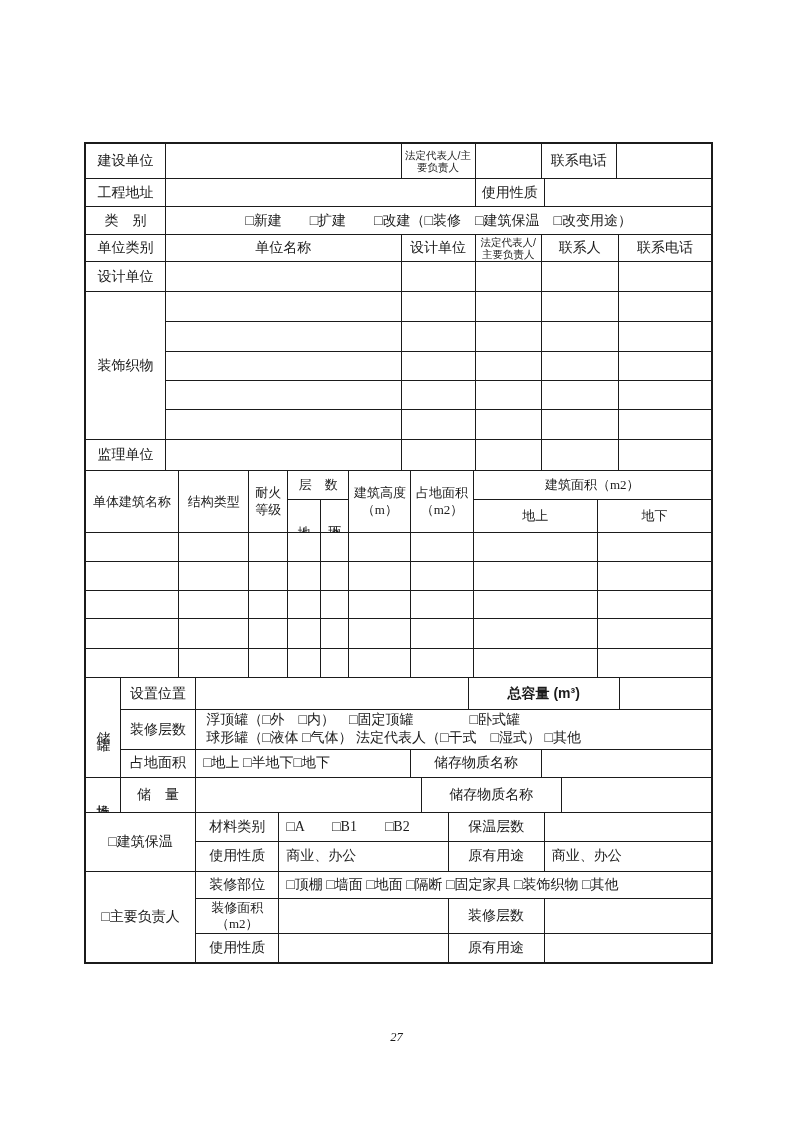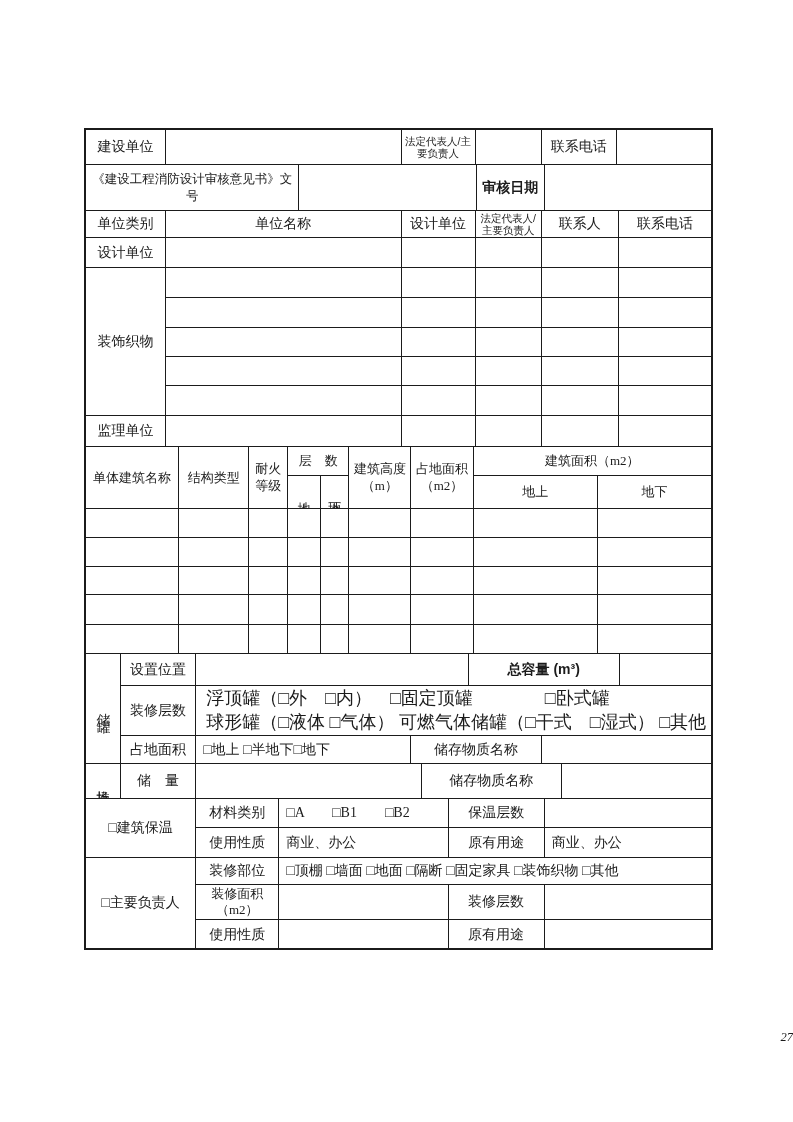--- a/index.html
+++ b/index.html
@@ -1,29 +1,29 @@
 <!DOCTYPE html>
 <html><head>
 <meta charset="utf-8">
 <style>
   html,body{margin:0;padding:0;background:#ffffff;}
   body{width:793px;height:1122px;position:relative;font-family:"Liberation Serif",serif;color:#1b1b1b;}
-  .form{position:absolute;left:84px;top:128px;width:627px;border:1px solid #1b1b1b;}
+  .form{position:absolute;left:84px;top:142px;width:627px;border:1px solid #1b1b1b;}
   table{border-collapse:collapse;table-layout:fixed;width:627px;}
   table+table{margin-top:-1px;}
   td{border:1px solid #1b1b1b;padding:1px 3px;font-size:14px;text-align:center;vertical-align:middle;overflow:hidden;line-height:1.25;}
   .left{text-align:left;padding-left:7px;}
   .f13{font-size:13px;}
   .f12{font-size:12.5px;line-height:1.35;}
   .sm{font-family:"Liberation Sans",sans-serif;font-size:10.5px;line-height:1.15;padding:1px 1px;}
   .hei{font-family:"Liberation Sans",sans-serif;font-weight:bold;font-size:14px;}
   .vert{writing-mode:vertical-rl;text-orientation:upright;margin:0 auto;line-height:1;letter-spacing:7px;display:block;}
   .vert2{writing-mode:vertical-rl;text-orientation:upright;margin:0 auto;line-height:1;letter-spacing:1px;display:block;font-size:13px;}
-  .optline{text-align:left;padding-left:7px;font-size:18px;line-height:1.3;}
-  .pageno{position:absolute;left:0;top:1030px;width:793px;text-align:right;font-size:12.5px;font-style:italic;}
+  .optline{text-align:left;padding-left:7px;font-size:14px;line-height:1.3;}
+  .pageno{position:absolute;left:0;top:1030px;width:793px;text-align:center;font-size:12.5px;font-style:italic;}
 </style>
 </head>
 <body>
 
 <div class="form">
 
   <table>
     <colgroup>
         <col style="width:80px">
         <col style="width:235px">
@@ -37,38 +37,50 @@
       <td>建设单位</td>
       <td></td>
       <td class="sm">法定代表人/主要负责人</td>
       <td></td>
       <td>联系电话</td>
       <td></td>
     </tr>
   </tbody>
     </table>
 
-
-
-  <table>
-    <colgroup>
-        <col style="width:213px">
-        <col style="width:177px">
-        <col style="width:68px">
+  <table>
+    <colgroup>
+        <col style="width:80px">
+        <col style="width:309px">
+        <col style="width:69px">
         <col style="width:167px">
       </colgroup>
     <tbody>
-        <tr style="height:46px">
-      <td class="f12">《建设工程消防设计审核意见书》文号</td>
-      <td></td>
-      <td class="hei">审核日期</td>
-      <td></td>
-    </tr>
-  </tbody>
-    </table>
+        <tr style="height:28px">
+      <td>工程地址</td>
+      <td></td>
+      <td>使用性质</td>
+      <td></td>
+    </tr>
+  </tbody>
+    </table>
+
+  <table>
+    <colgroup>
+        <col style="width:80px">
+        <col style="width:545px">
+      </colgroup>
+    <tbody>
+        <tr style="height:28px">
+      <td>类　别</td>
+      <td>□新建　　□扩建　　□改建（□装修　□建筑保温　□改变用途）</td>
+    </tr>
+  </tbody>
+    </table>
+
 
   <table>
     <colgroup>
         <col style="width:80px">
         <col style="width:235px">
         <col style="width:74px">
         <col style="width:66px">
         <col style="width:77px">
         <col style="width:93px">
       </colgroup>
@@ -243,21 +255,21 @@
           </td>
       <td>设置位置</td>
       <td colspan="2"></td>
       <td colspan="2" class="hei">总容量 (m³)</td>
       <td></td>
     </tr>
     <tr style="height:37px">
       <td>装修层数</td>
       <td colspan="5">
         <div class="optline">浮顶罐（□外　□内）　□固定顶罐　　　　□卧式罐</div>
-        <div class="optline">球形罐（□液体 □气体） 可燃气体储罐（□干式　□湿式） □其他</div>
+        <div class="optline">球形罐（□液体 □气体） 法定代表人（□干式　□湿式） □其他</div>
       </td>
     </tr>
     <tr style="height:28px">
       <td>占地面积</td>
       <td class="left">□地上 □半地下□地下</td>
       <td colspan="2">储存物质名称</td>
       <td colspan="2"></td>
     </tr>
   </tbody>
     </table>

